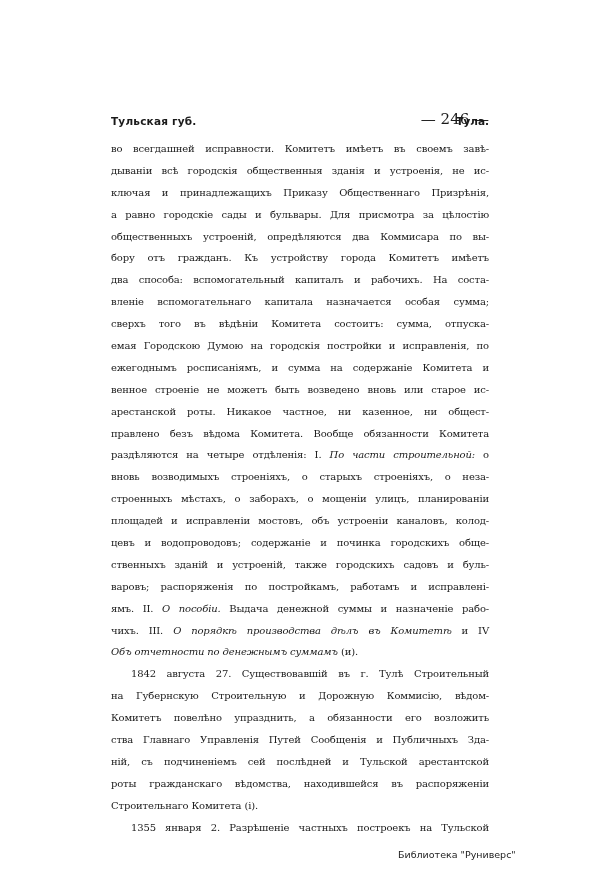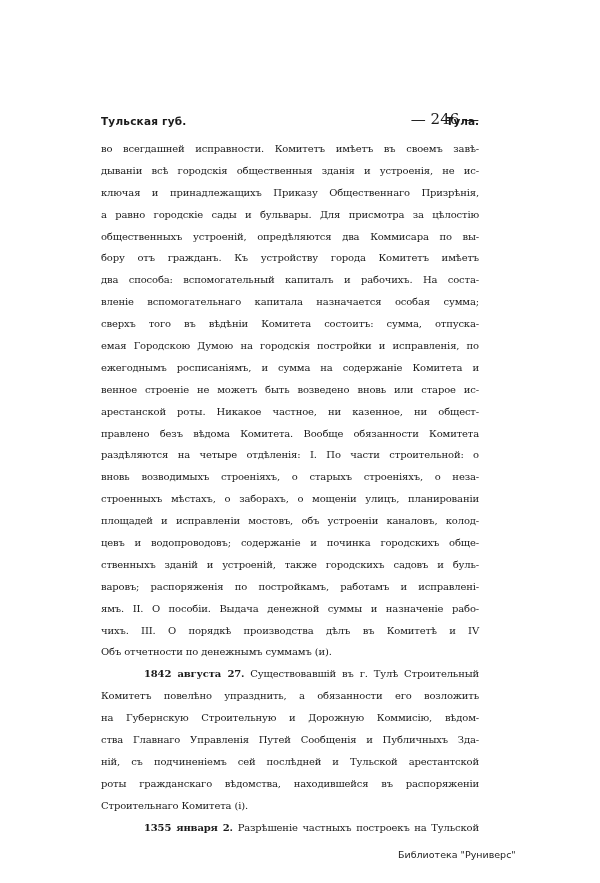--- a/index.html
+++ b/index.html
@@ -10,21 +10,21 @@
     body {
       width: 600px;
       height: 883px;
       position: relative;
       overflow: hidden;
       font-family: "DejaVu Serif", "Liberation Serif", serif;
       color: #1a1a1a;
     }
     .page {
       position: absolute;
-      left: 101px;
+      left: 111px;
       top: 110px;
       width: 378px;
     }
     .running-head {
       position: relative;
       height: 22px;
       font-size: 11.5px;
       line-height: 22px;
     }
     .running-head .left {
@@ -65,22 +65,22 @@
       text-align-last: justify;
       height: 21.9px;
       letter-spacing: -0.15px;
     }
     .line.last {
       text-align-last: left;
     }
     .line.indent {
       padding-left: 20px;
     }
-    .bold { font-weight: bold; margin-left: 23px; }
-    .it { }
+    .bold { font-weight: normal; }
+    .it { font-style: italic; }
     .watermark {
       position: absolute;
       left: 398px;
       top: 849px;
       font-family: "DejaVu Sans", "Liberation Sans", sans-serif;
       font-size: 9.5px;
       color: #222;
     }
   </style>
 </head>
@@ -111,22 +111,22 @@
       <span class="line"><span>вновь возводимыхъ строеніяхъ, о старыхъ строеніяхъ, о неза-</span></span>
       <span class="line"><span>строенныхъ мѣстахъ, о заборахъ, о мощеніи улицъ, планированіи</span></span>
       <span class="line"><span>площадей и исправленіи мостовъ, объ устроеніи каналовъ, колод-</span></span>
       <span class="line"><span>цевъ и водопроводовъ; содержаніе и починка городскихъ обще-</span></span>
       <span class="line"><span>ственныхъ зданій и устроеній, также городскихъ садовъ и буль-</span></span>
       <span class="line"><span>варовъ; распоряженія по постройкамъ, работамъ и исправлені-</span></span>
       <span class="line"><span>ямъ. II. </span><span class="it">О пособіи.</span><span> Выдача денежной суммы и назначеніе рабо-</span></span>
       <span class="line"><span>чихъ. III. </span><span class="it">О порядкѣ производства дѣлъ въ Комитетѣ</span><span> и IV</span></span>
       <span class="line last"><span class="it">Объ отчетности по денежнымъ суммамъ</span><span> (и).</span></span>
       <span class="line indent"><span class="bold">1842 августа 27.</span><span> Существовавшій въ г. Тулѣ Строительный</span></span>
+      <span class="line"><span>на Губернскую Строительную и Дорожную Коммисію, вѣдом-</span></span>
       <span class="line"><span>Комитетъ повелѣно упразднить, а обязанности его возложить</span></span>
-      <span class="line"><span>на Губернскую Строительную и Дорожную Коммисію, вѣдом-</span></span>
       <span class="line"><span>ства Главнаго Управленія Путей Сообщенія и Публичныхъ Зда-</span></span>
       <span class="line"><span>ній, съ подчиненіемъ сей послѣдней и Тульской арестантской</span></span>
       <span class="line"><span>роты гражданскаго вѣдомства, находившейся въ распоряженіи</span></span>
       <span class="line last"><span>Строительнаго Комитета (і).</span></span>
       <span class="line indent"><span class="bold">1355 января 2.</span><span> Разрѣшеніе частныхъ построекъ на Тульской</span></span>
     </div>
 </div>
 
 <div class="watermark">Библиотека "Руниверс"</div>
 

